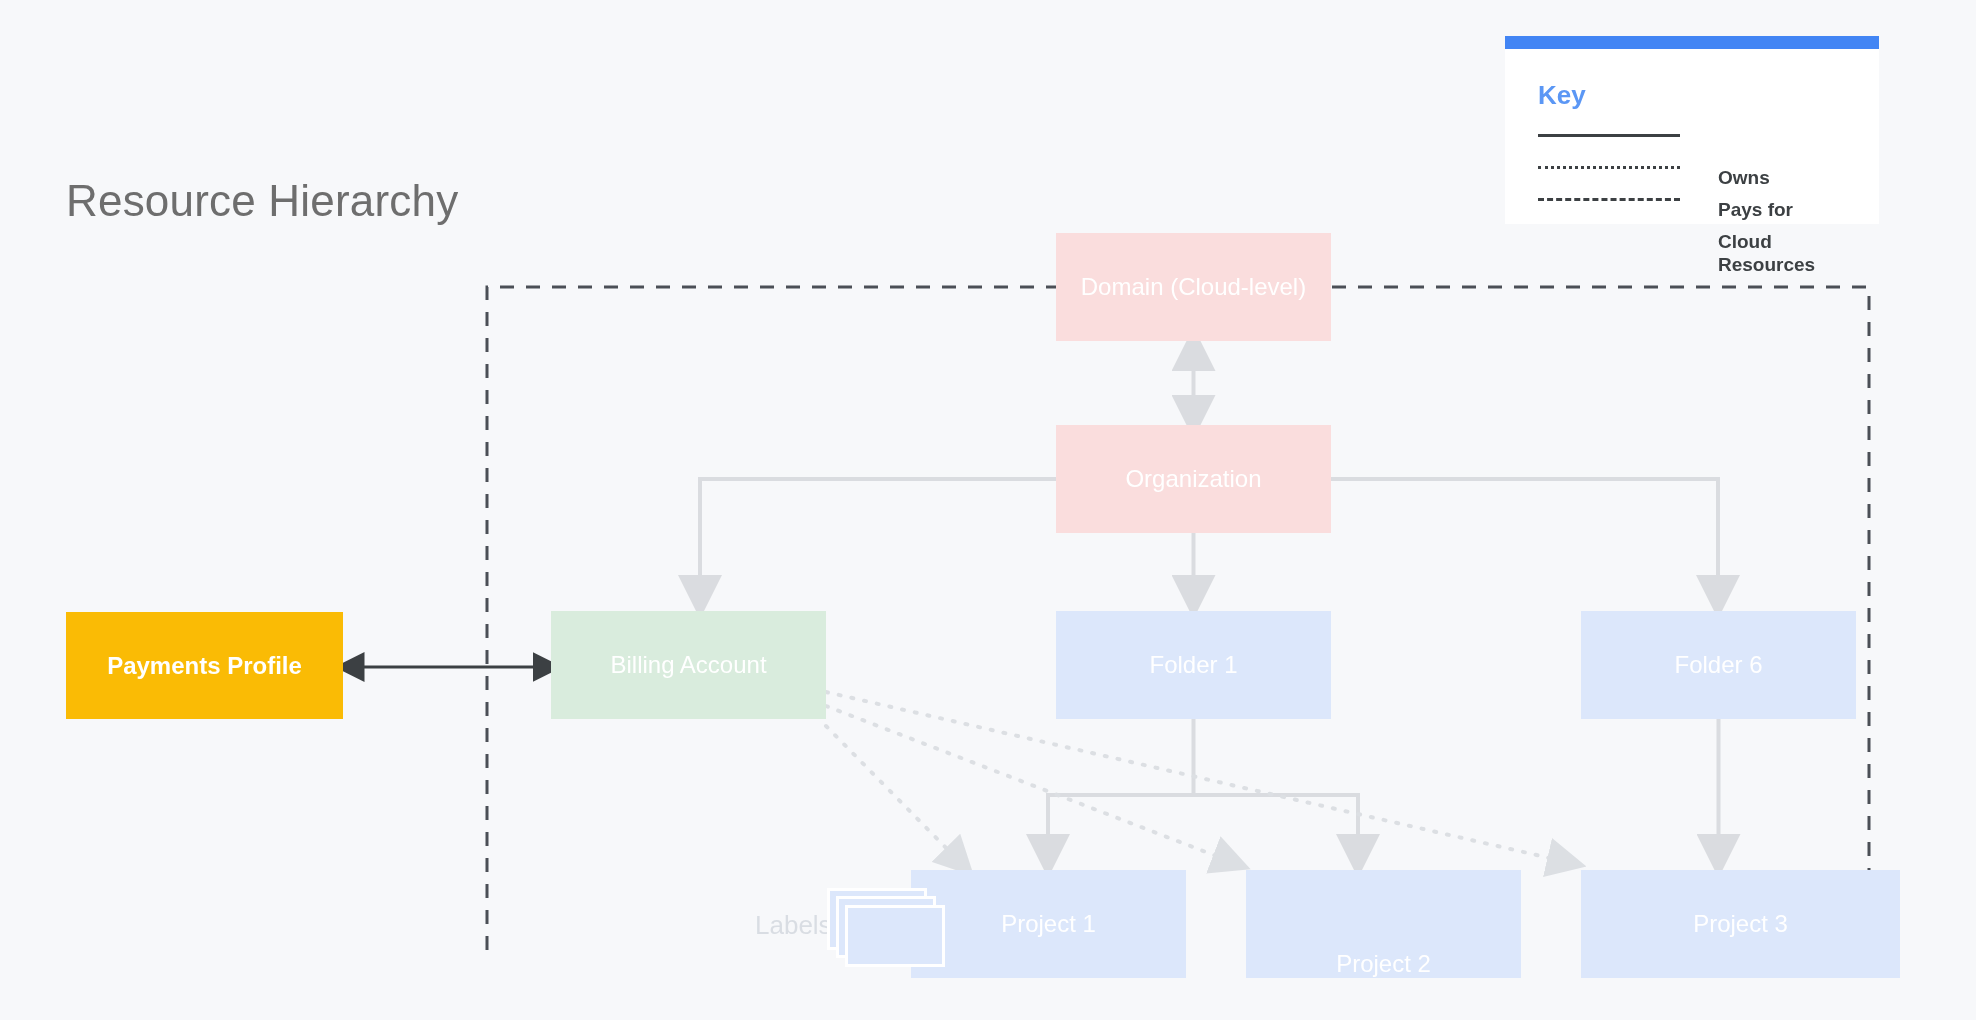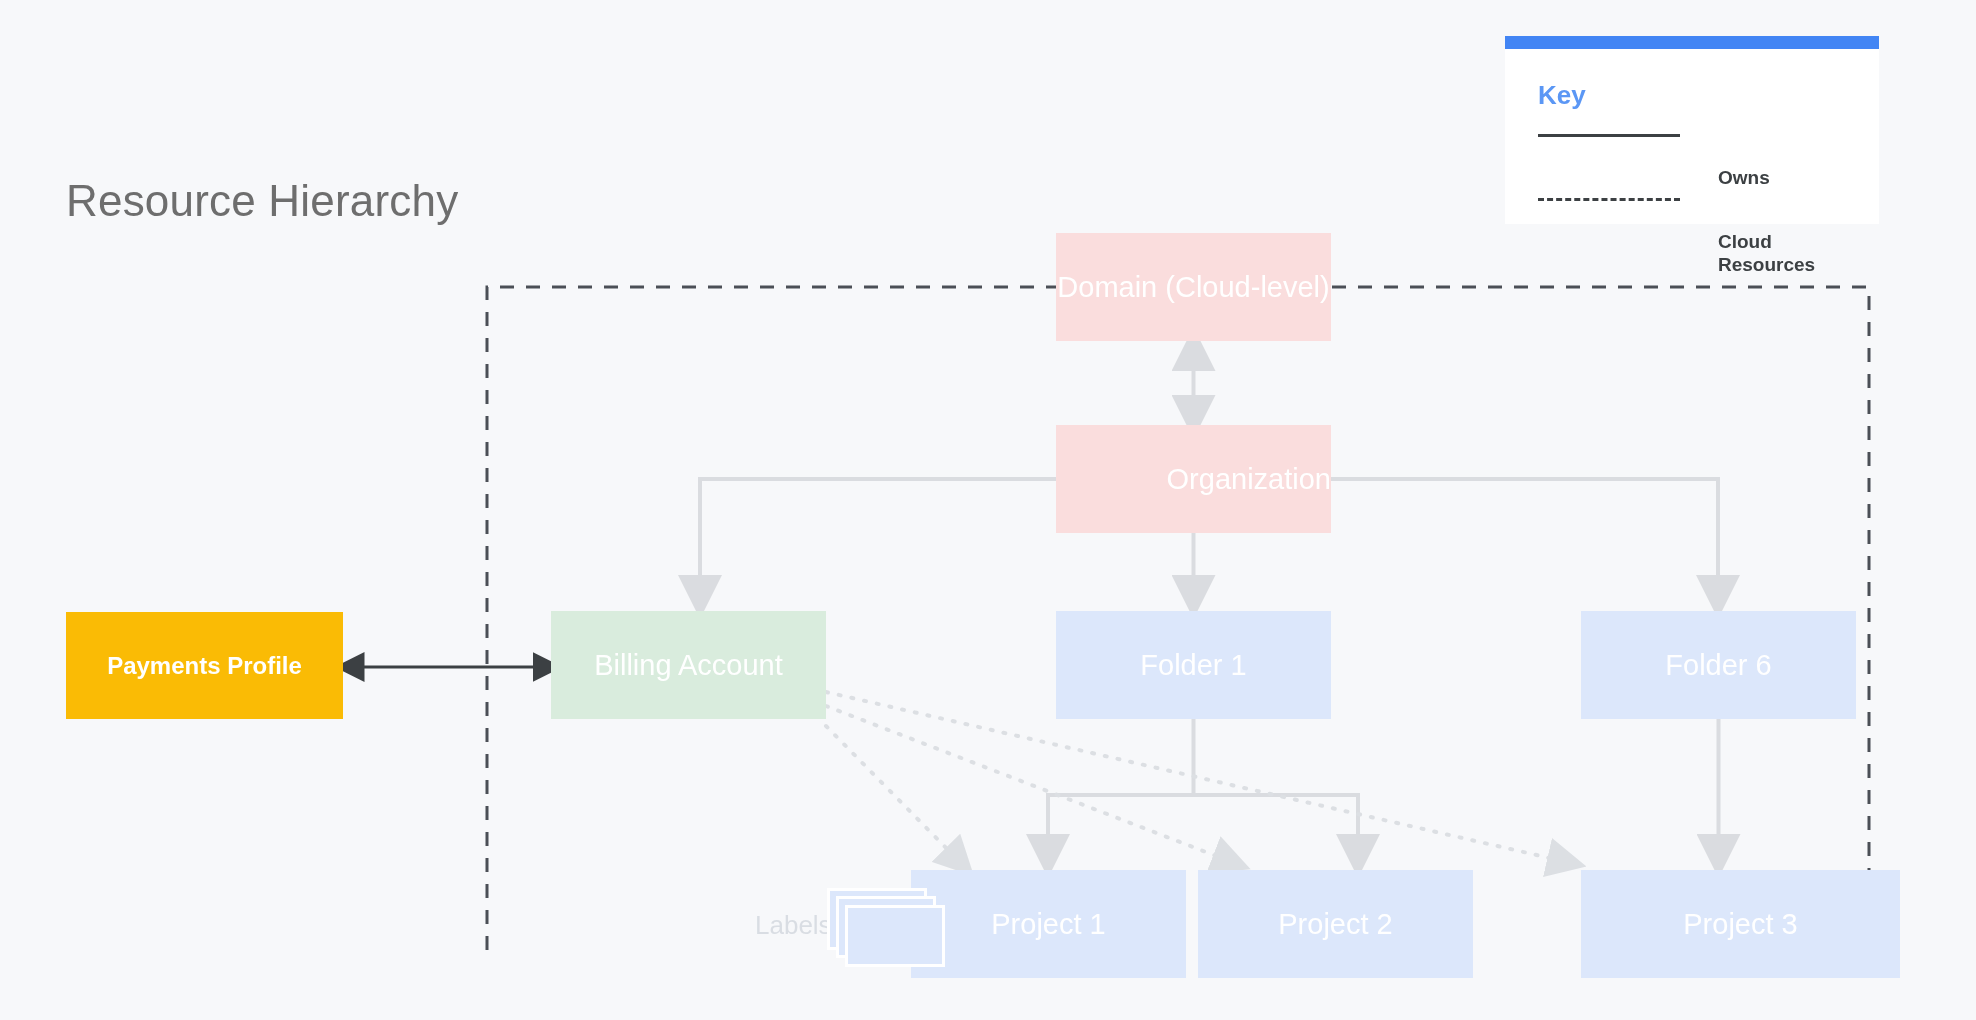--- a/index.html
+++ b/index.html
@@ -43,40 +43,40 @@
   }
 
   
   .node {
     position: absolute;
     box-sizing: border-box;
     display: flex;
     align-items: center;
     justify-content: center;
     color: #ffffff;
-    font-size: 29px;
+    font-size: 24px;
     font-weight: 400;
     white-space: nowrap;
   }
   .node.pink   { background: #fadddd; }
   .node.green  { background: #d9ecdd; }
   .node.blue   { background: #dce7fb; }
   .node.amber  {
     background: #fabb05;
     font-weight: 700;
     font-size: 24px;
   }
 
   #node-domain       { left: 1056px; top: 233px; width: 275px; height: 108px; }
-  #node-organization { left: 1056px; top: 425px; width: 275px; height: 108px; justify-content: flex-end; }
+  #node-organization { left: 1056px; top: 425px; width: 275px; height: 108px; }
   #node-billing      { left: 551px;  top: 611px; width: 275px; height: 108px; justify-content: center; }
   #node-folder1      { left: 1056px; top: 611px; width: 275px; height: 108px; }
   #node-folder2      { left: 1581px; top: 611px; width: 275px; height: 108px; }
   #node-project1     { left: 911px;  top: 870px; width: 275px; height: 108px; }
-  #node-project2     { left: 1198px; top: 870px; width: 275px; height: 108px; }
+  #node-project2     { left: 1246px; top: 870px; width: 275px; height: 108px; align-items: flex-end; }
   #node-project3     { left: 1581px; top: 870px; width: 319px; height: 108px; }
   #node-payments     { left: 66px;   top: 612px; width: 277px; height: 107px; }
 
   
   #labels-text {
     position: absolute;
     left: 755px;
     top: 910px;
     font-size: 26px;
     color: #d9dde3;
@@ -251,20 +251,24 @@
 
   <div id="key-box">
     <div id="key-bar"></div>
     <div id="key-title">Key</div>
 
     <div class="key-row" id="key-row-owns">
       <div class="swatch solid"></div>
       <div class="ktext">Owns</div>
     </div>
 
+    <div class="key-row" id="key-row-pays">
+      <div class="swatch dotted"></div>
+      <div class="ktext">Pays for</div>
+    </div>
 
     <div class="key-row" id="key-row-cloud">
       <div class="swatch dashed"></div>
       <div class="ktext">Cloud Resources</div>
     </div>
   </div>
 
 </div>
 
 </body></html>

